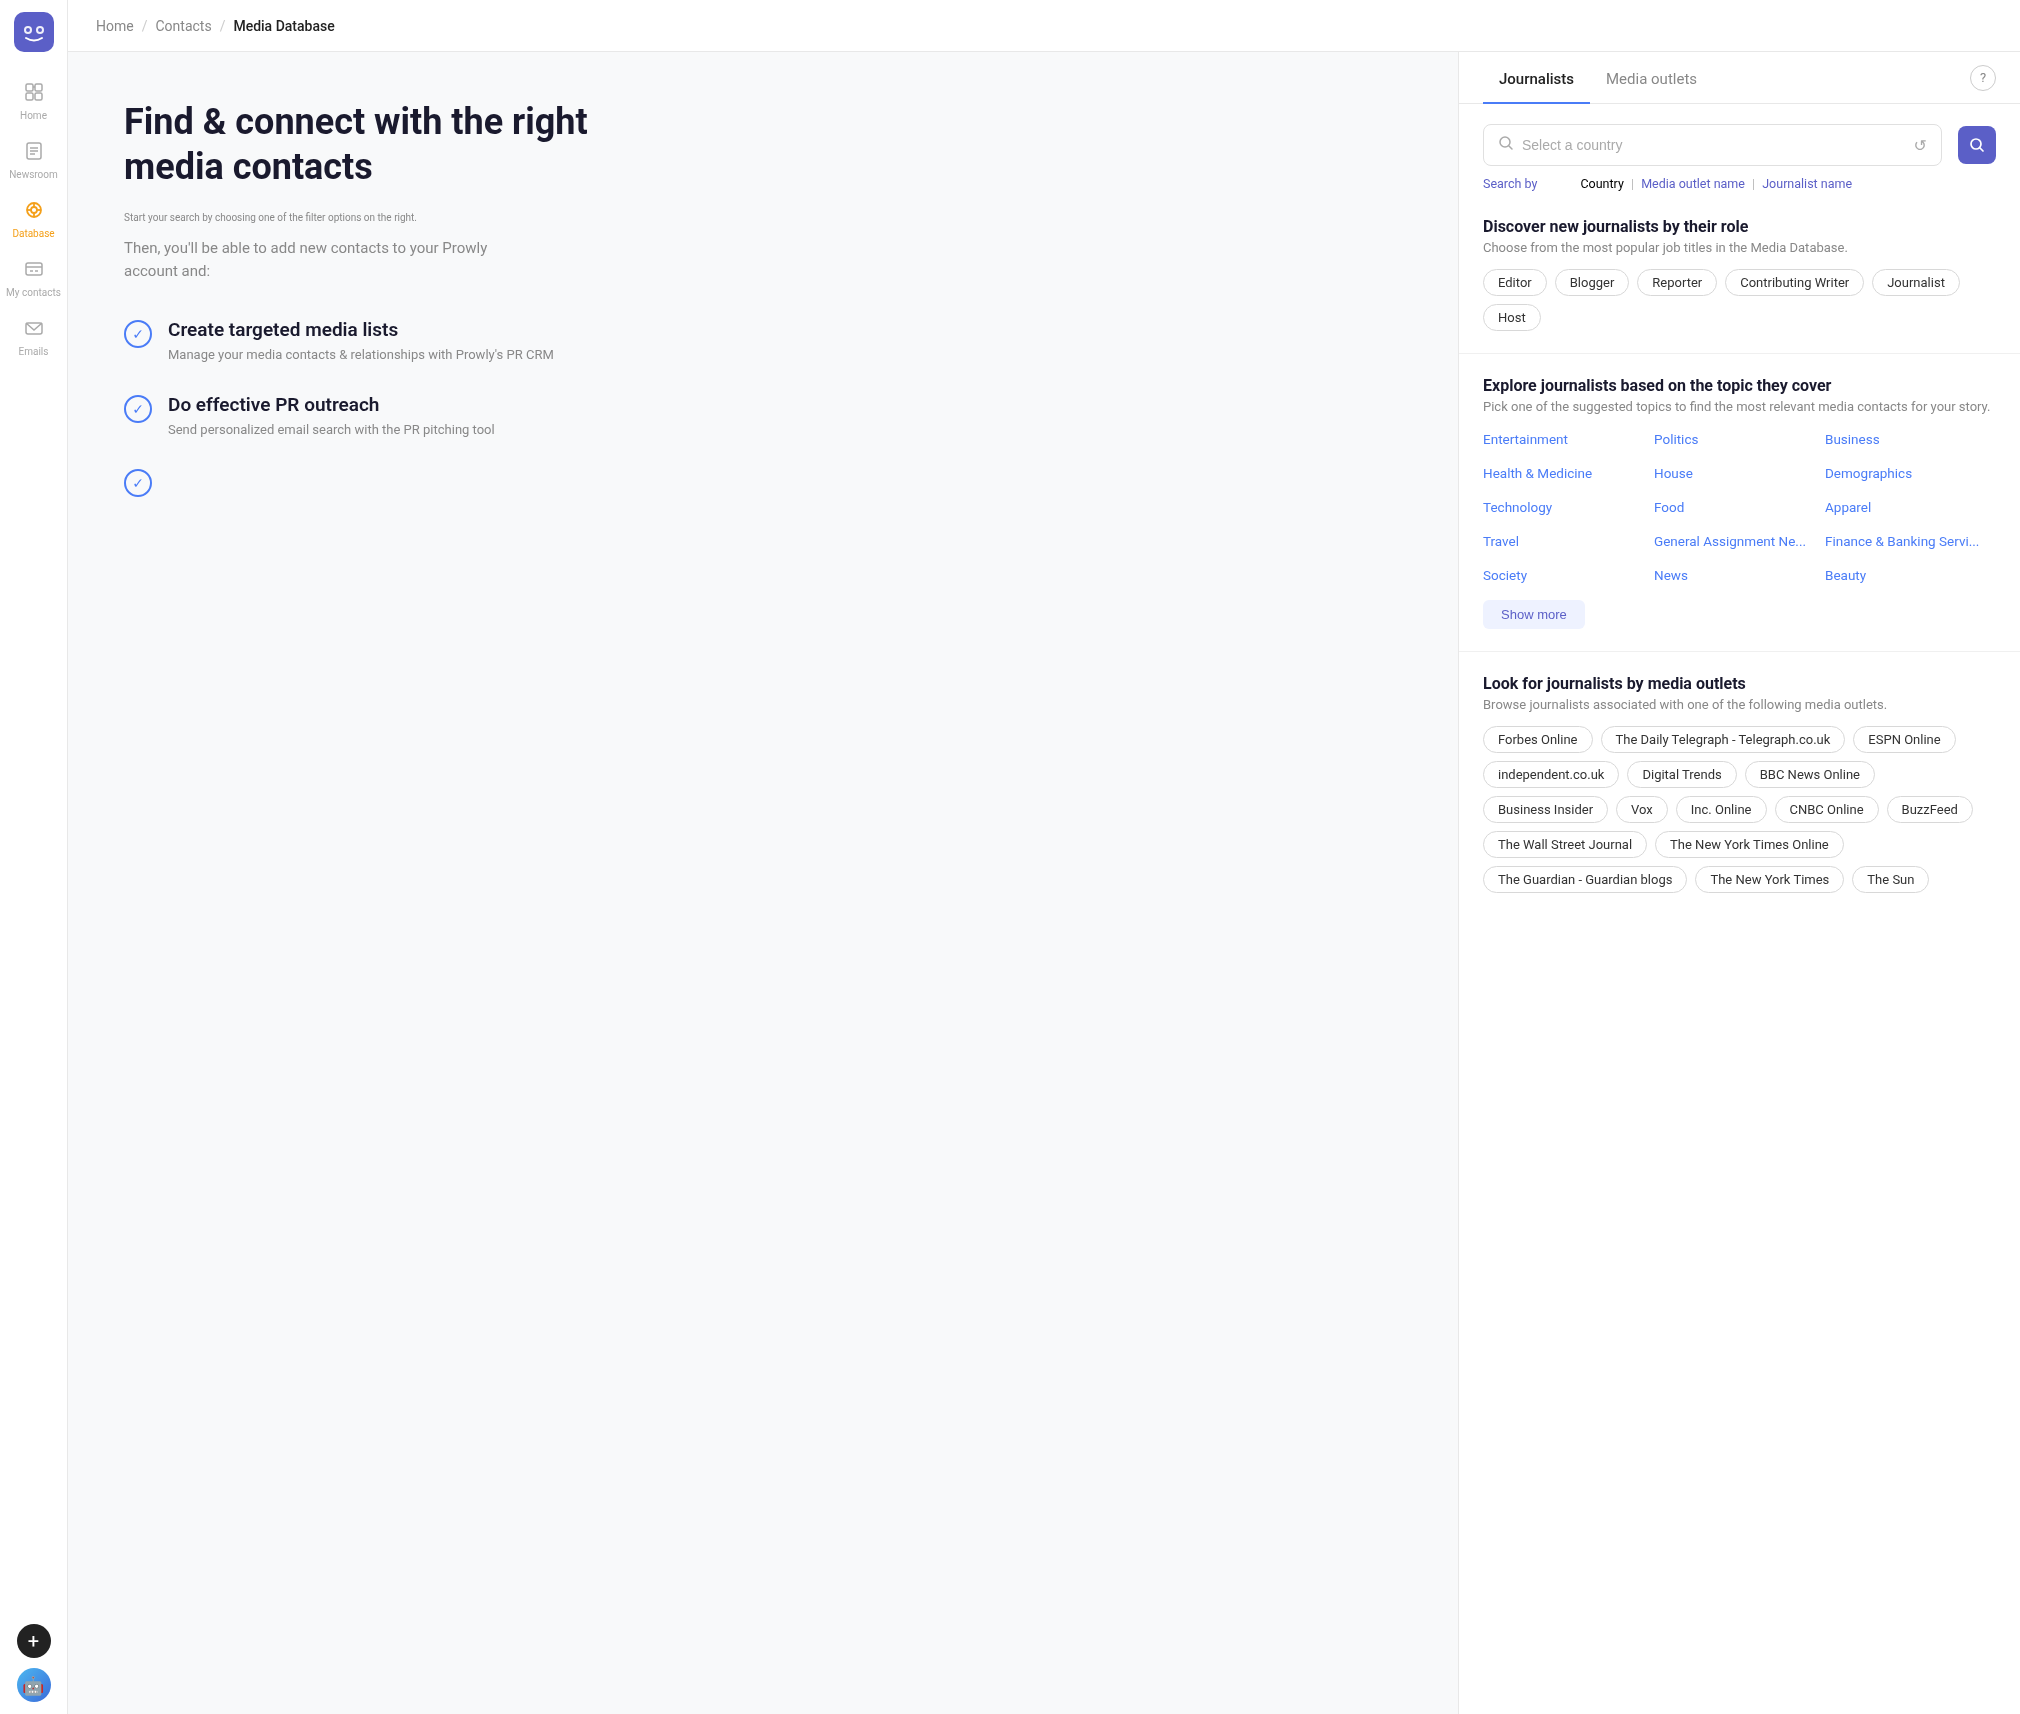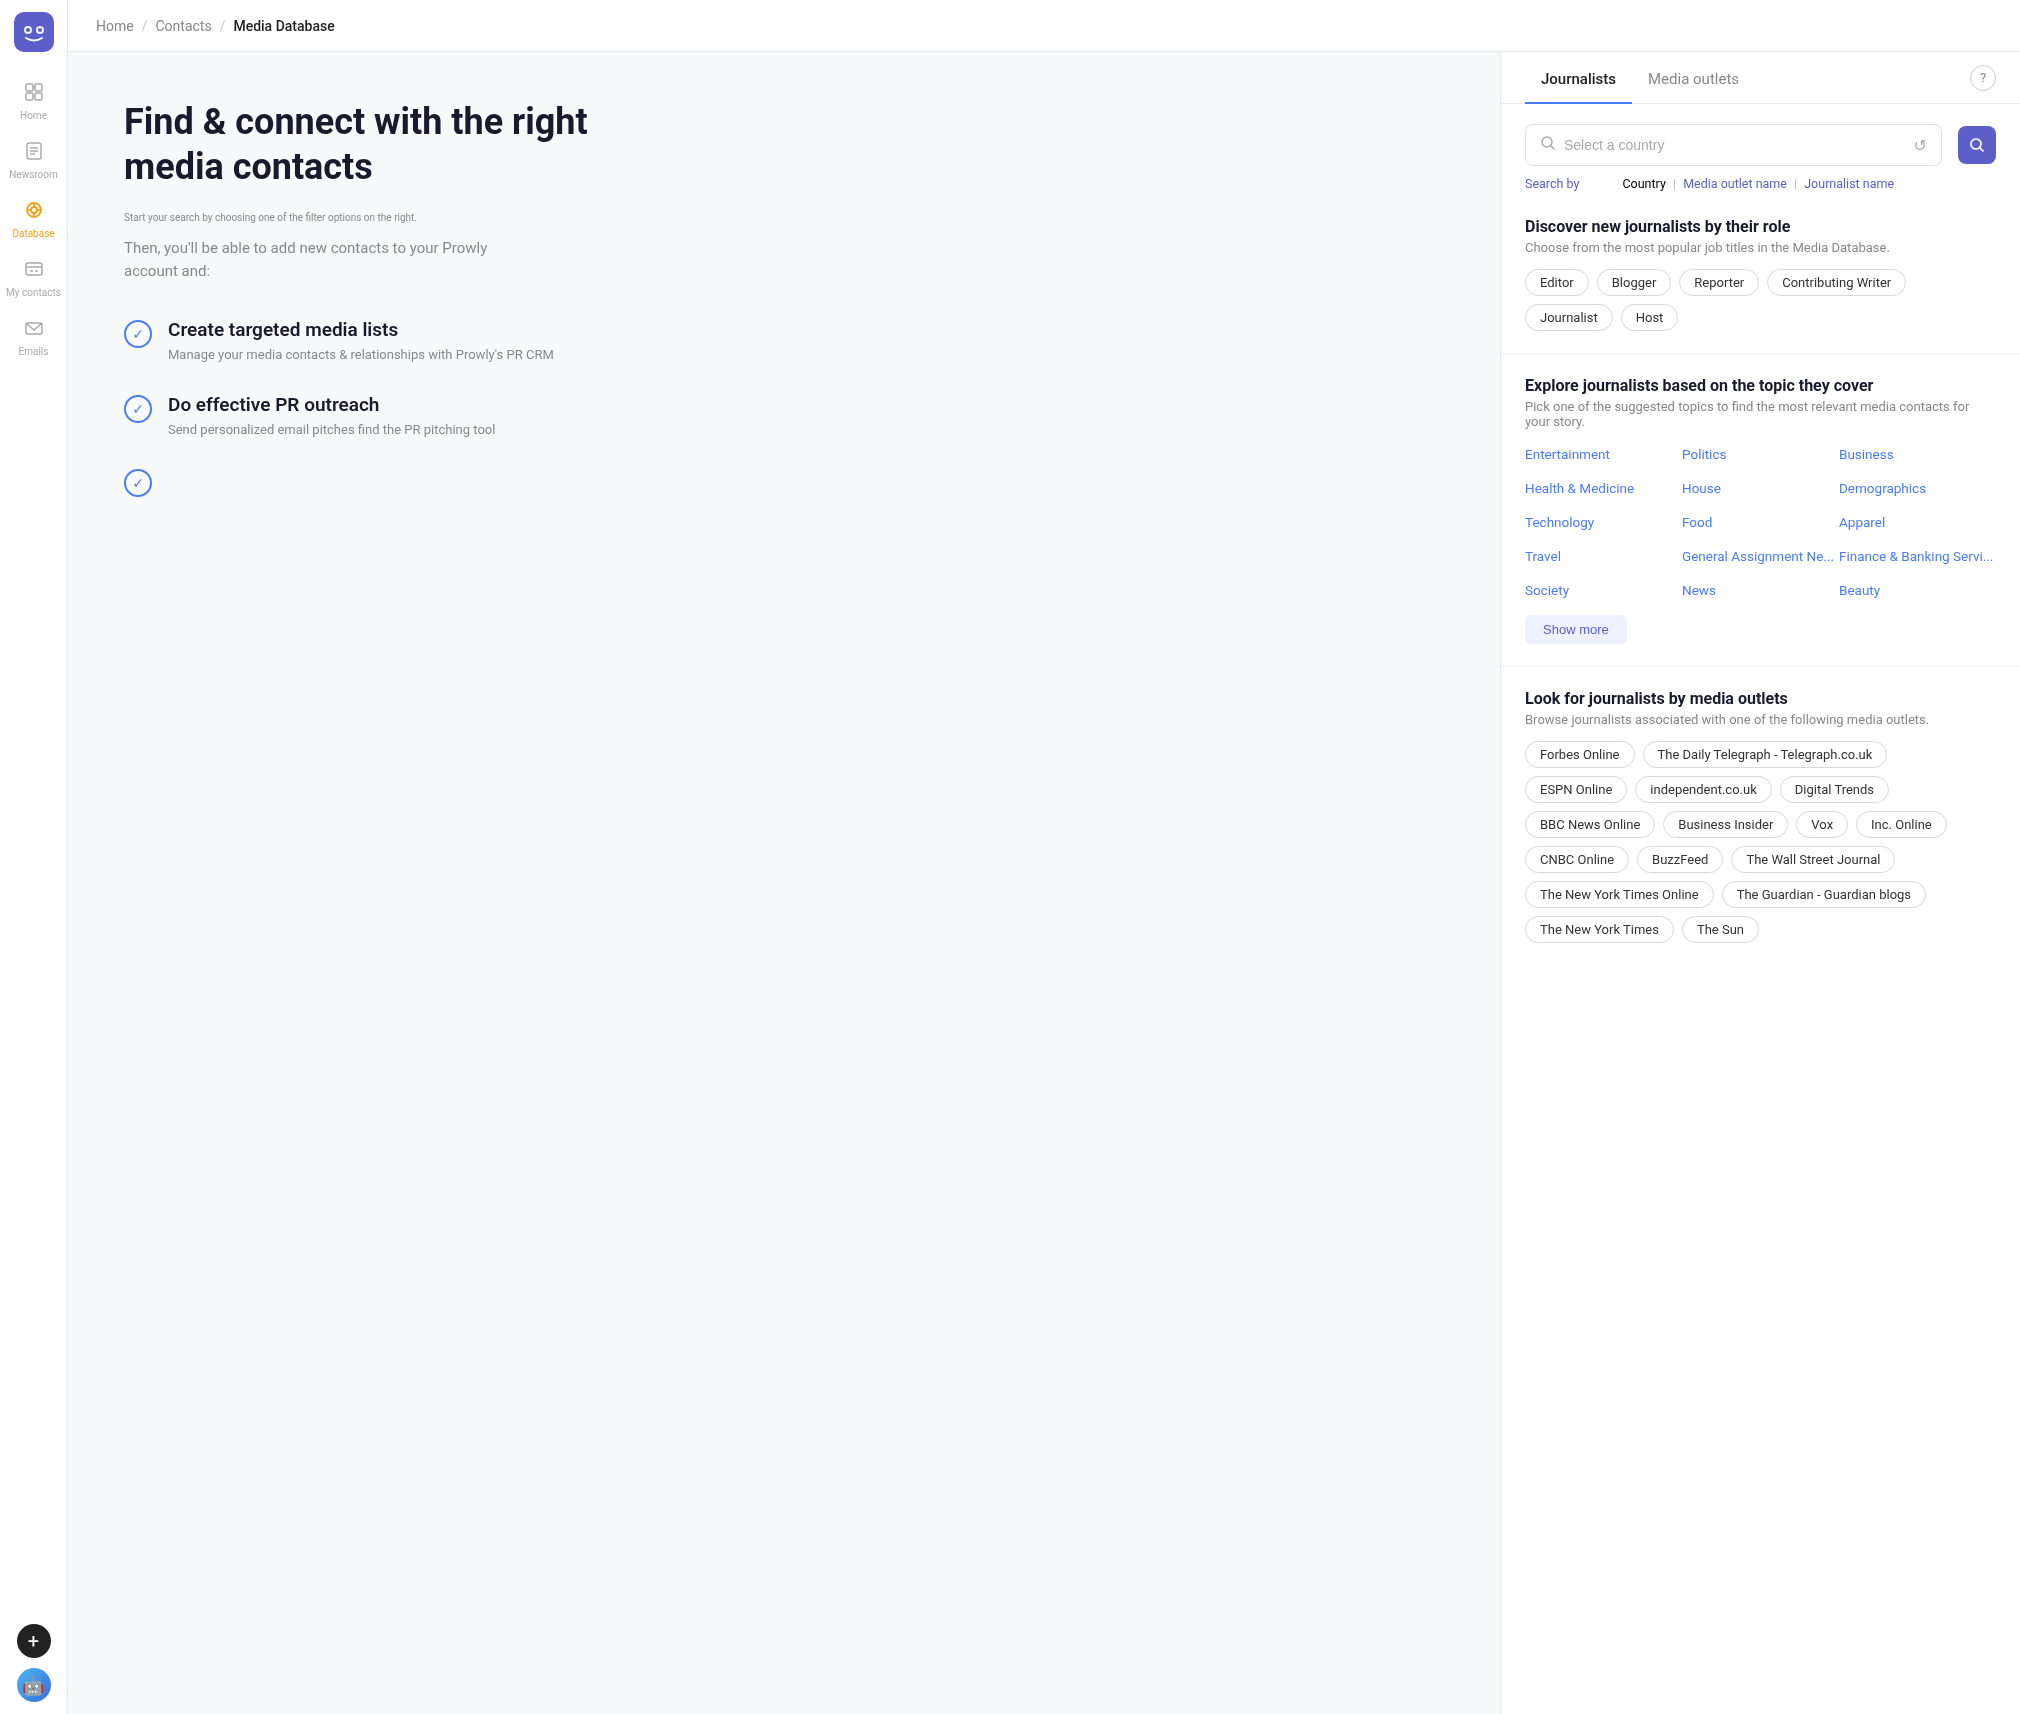--- a/index.html
+++ b/index.html
@@ -161,21 +161,21 @@
       margin-bottom: 4px;
     }
     .feature-text-desc {
       font-size: 13px;
       color: #888;
       line-height: 1.5;
     }
 
     
     .right-panel {
-      width: 520px;
+      width: 562px;
       background: #fff;
       border-left: 1px solid #e8e8e8;
       overflow-y: auto;
       flex-shrink: 0;
       padding: 0;
     }
 
     
     .tabs-header {
       display: flex;
@@ -433,21 +433,21 @@
           <div>
             <div class="feature-text-title">Create targeted media lists</div>
             <div class="feature-text-desc">Manage your media contacts &amp; relationships with Prowly's PR CRM</div>
           </div>
         </div>
 
         <div class="feature-item">
           <div class="feature-check">✓</div>
           <div>
             <div class="feature-text-title">Do effective PR outreach</div>
-            <div class="feature-text-desc">Send personalized email pitches find the PR pitching tool</div>
+            <div class="feature-text-desc">Send personalized email search with the PR pitching tool</div>
           </div>
         </div>
 
         <div class="feature-item">
           <div class="feature-check">✓</div>
         </div>
 
       </div>
     </div>
 

